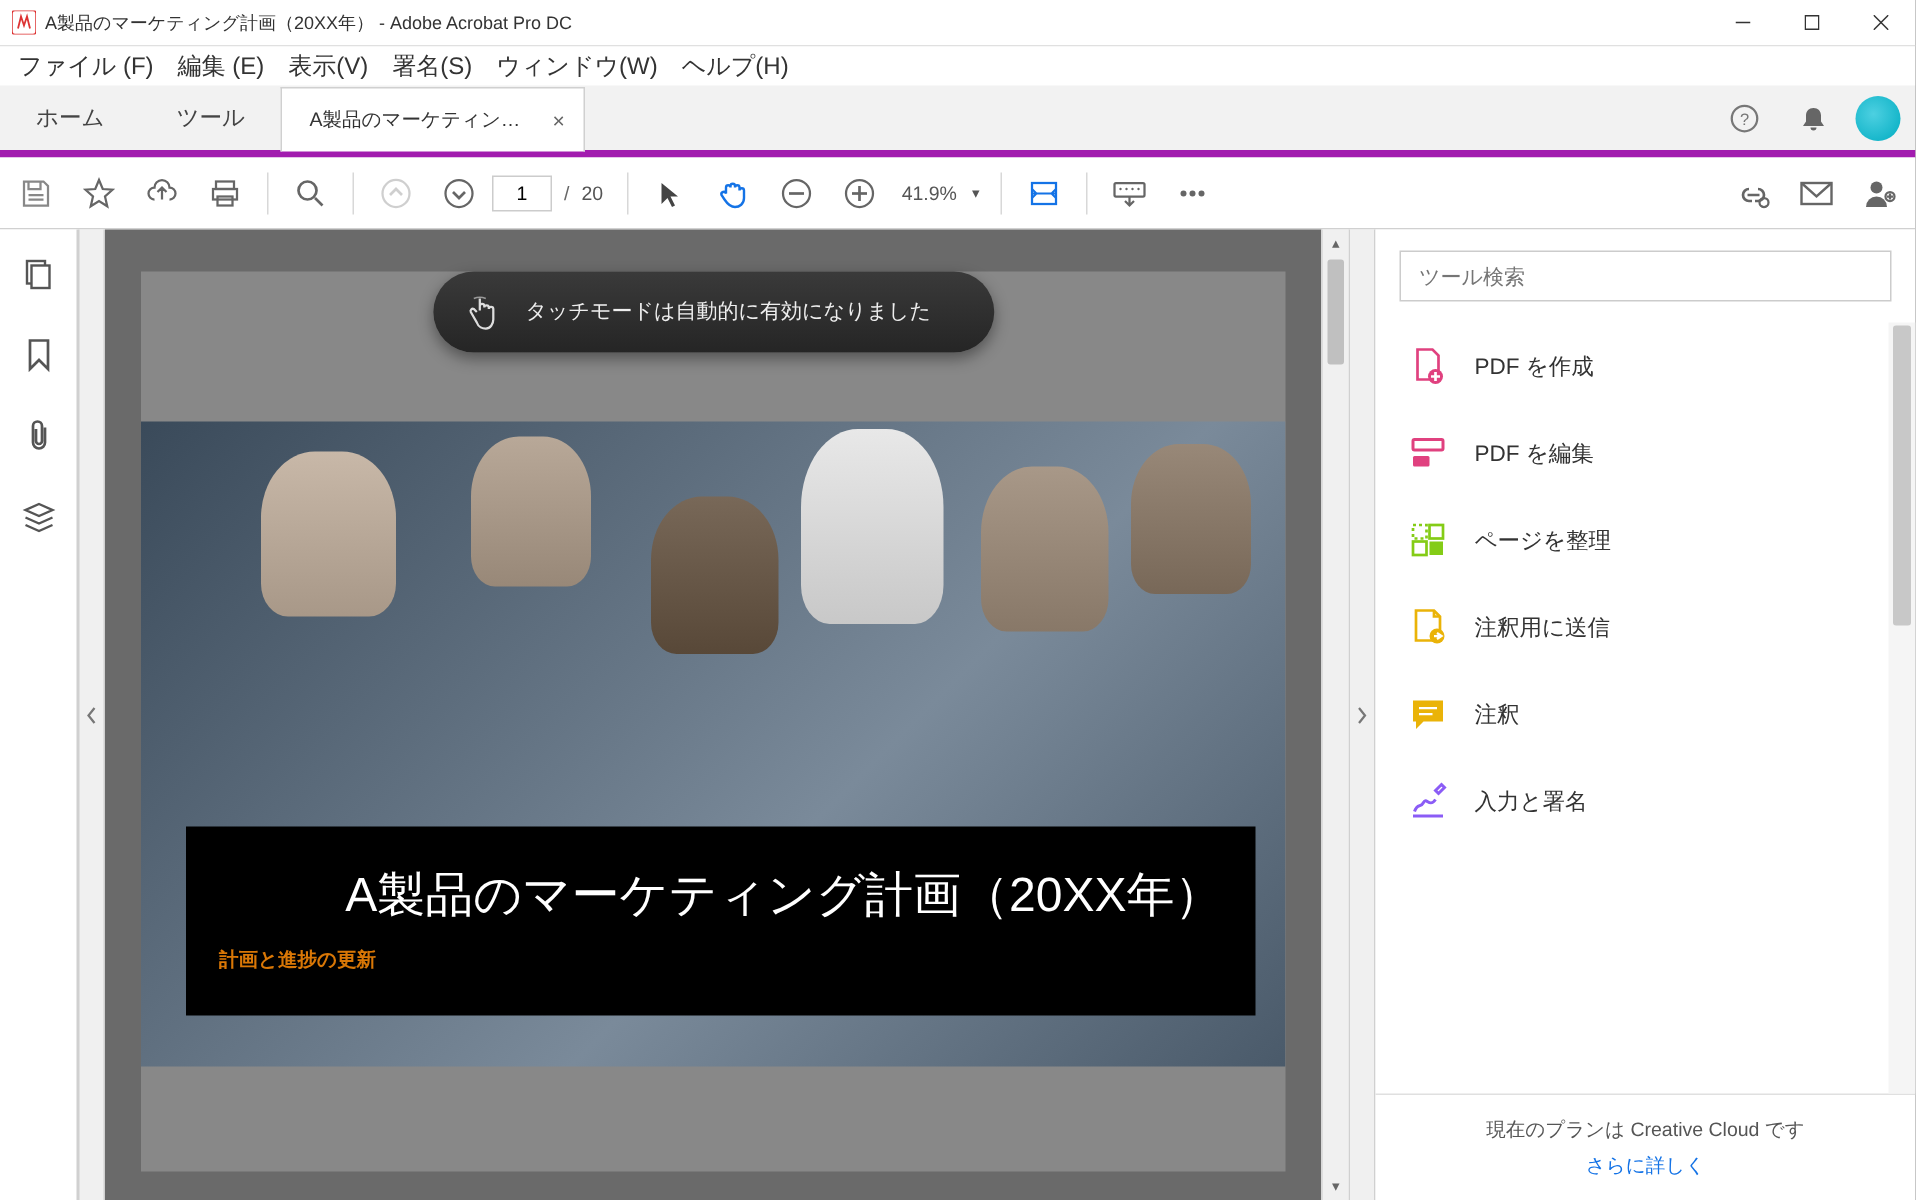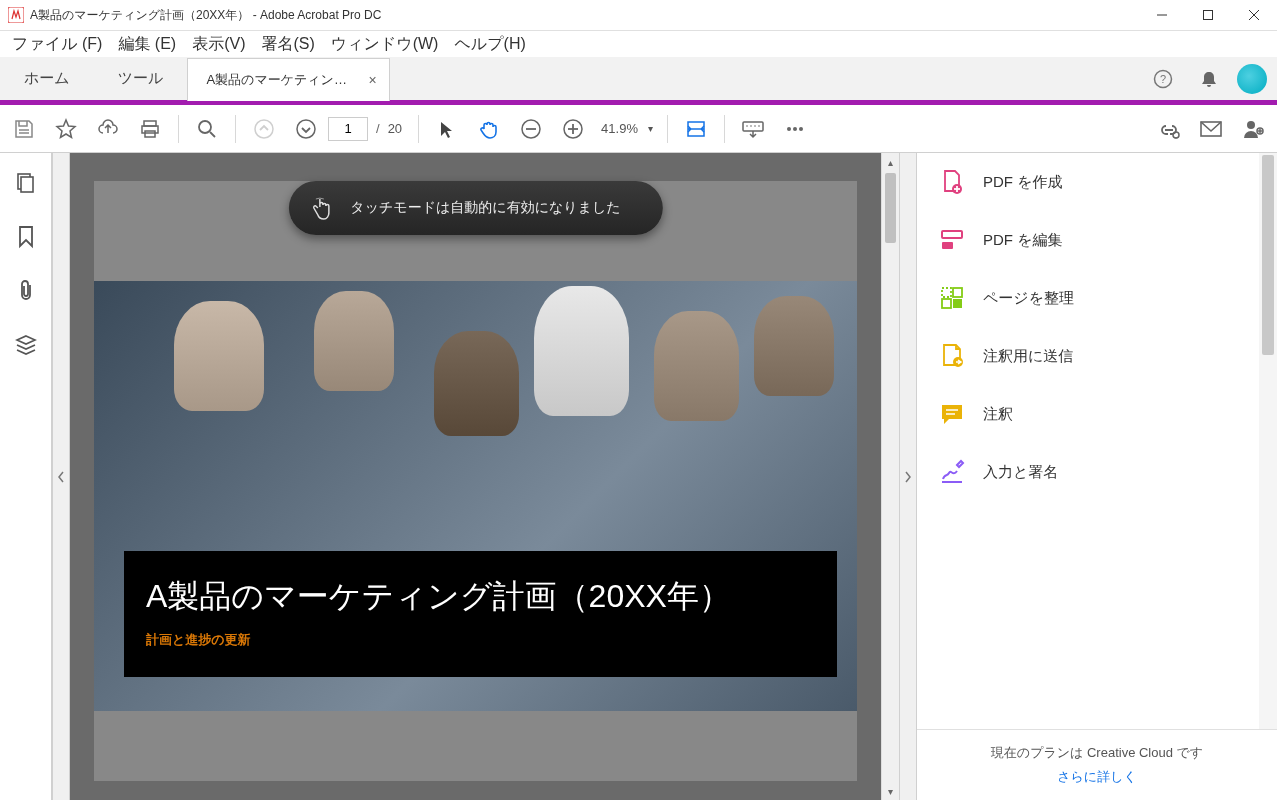--- a/index.html
+++ b/index.html
@@ -46,21 +46,21 @@
 .left-sidebar { width: 52px; background: #fff; border-right: 1px solid #d0d0d0; display: flex; flex-direction: column; align-items: center; padding-top: 12px; gap: 18px; }
 .left-sidebar .side-ic { width: 36px; height: 36px; display: flex; align-items: center; justify-content: center; color: #555; }
 
 
 .doc-area { flex: 1; background: #6a6a6a; position: relative; display: flex; flex-direction: column; align-items: center; overflow: hidden; }
 .doc-scroll { width: 100%; height: 100%; overflow: auto; display: flex; justify-content: center; align-items: flex-start; }
 .page { width: 763px; height: 600px; background: #888; margin-top: 28px; position: relative; overflow: hidden; }
 .page .photo { position: absolute; top: 100px; left: 0; right: 0; height: 430px; background: linear-gradient(135deg, #3a4a5a 0%, #5a6a7a 30%, #7a8a9a 60%, #4a5a6a 100%); }
 .page .photo .shape { position: absolute; border-radius: 50%; background: rgba(200,200,200,0.3); }
 .page .caption-box { position: absolute; left: 30px; right: 20px; top: 370px; background: #000; padding: 24px 22px 28px; }
-.page .caption-box .big { color: #fff; font-size: 32px; font-weight: 400; margin-bottom: 12px; }
+.page .caption-box .big { color: #fff; font-size: 32px; font-weight: 400; margin-bottom: 12px; text-align: right; }
 .page .caption-box .small { color: #d97706; font-size: 13px; font-weight: 600; }
 .toast { position: absolute; top: 28px; left: 50%; transform: translateX(-50%); background: linear-gradient(#3a3a3a,#252525); border-radius: 30px; padding: 14px 42px 14px 22px; display: flex; align-items: center; color: #eee; font-size: 14px; z-index: 5; box-shadow: 0 4px 10px rgba(0,0,0,0.4); gap: 18px; }
 .toast .touch-ic { width: 22px; }
 
 
 .handle { width: 18px; background: #f0f0f0; border-left: 1px solid #d0d0d0; border-right: 1px solid #d0d0d0; display: flex; align-items: center; justify-content: center; color: #777; cursor: default; }
 .vscroll { width: 18px; background: #f0f0f0; border-left: 1px solid #ddd; position: relative; }
 .vscroll .up, .vscroll .down { height: 18px; display: flex; align-items: center; justify-content: center; font-size: 10px; color: #666; }
 .vscroll .thumb { position: absolute; top: 20px; left: 3px; right: 3px; height: 70px; background: #c0c0c0; border-radius: 2px; }
 .vscroll .down { position: absolute; bottom: 0; width: 100%; }
@@ -333,20 +333,21 @@
     <div class="down">▾</div>
   </div>
 
   <div class="handle">
       <svg width="8" height="14">
         <path d="M2 2 L6 7 L2 12" fill="none" stroke="#777" stroke-width="1.5"></path>
       </svg>
     </div>
 
   <div class="right-panel">
+    <input class="tool-search" placeholder="ツール検索" style="">
     <div class="right-wrap">
       <div class="tool-list">
         <div class="tool-item">
           <span class="tool-icon">
               <svg width="26" height="26" viewBox="0 0 26 26">
                 <path d="M6 2 H16 L20 6 V22 H6 Z" fill="none" stroke="#e0417f" stroke-width="1.8"></path>
                 <circle cx="18" cy="20" r="5" fill="#e0417f"></circle>
                 <line x1="18" y1="17" x2="18" y2="23" stroke="#fff" stroke-width="1.8"></line>
                 <line x1="15" y1="20" x2="21" y2="20" stroke="#fff" stroke-width="1.8"></line>
               </svg>

